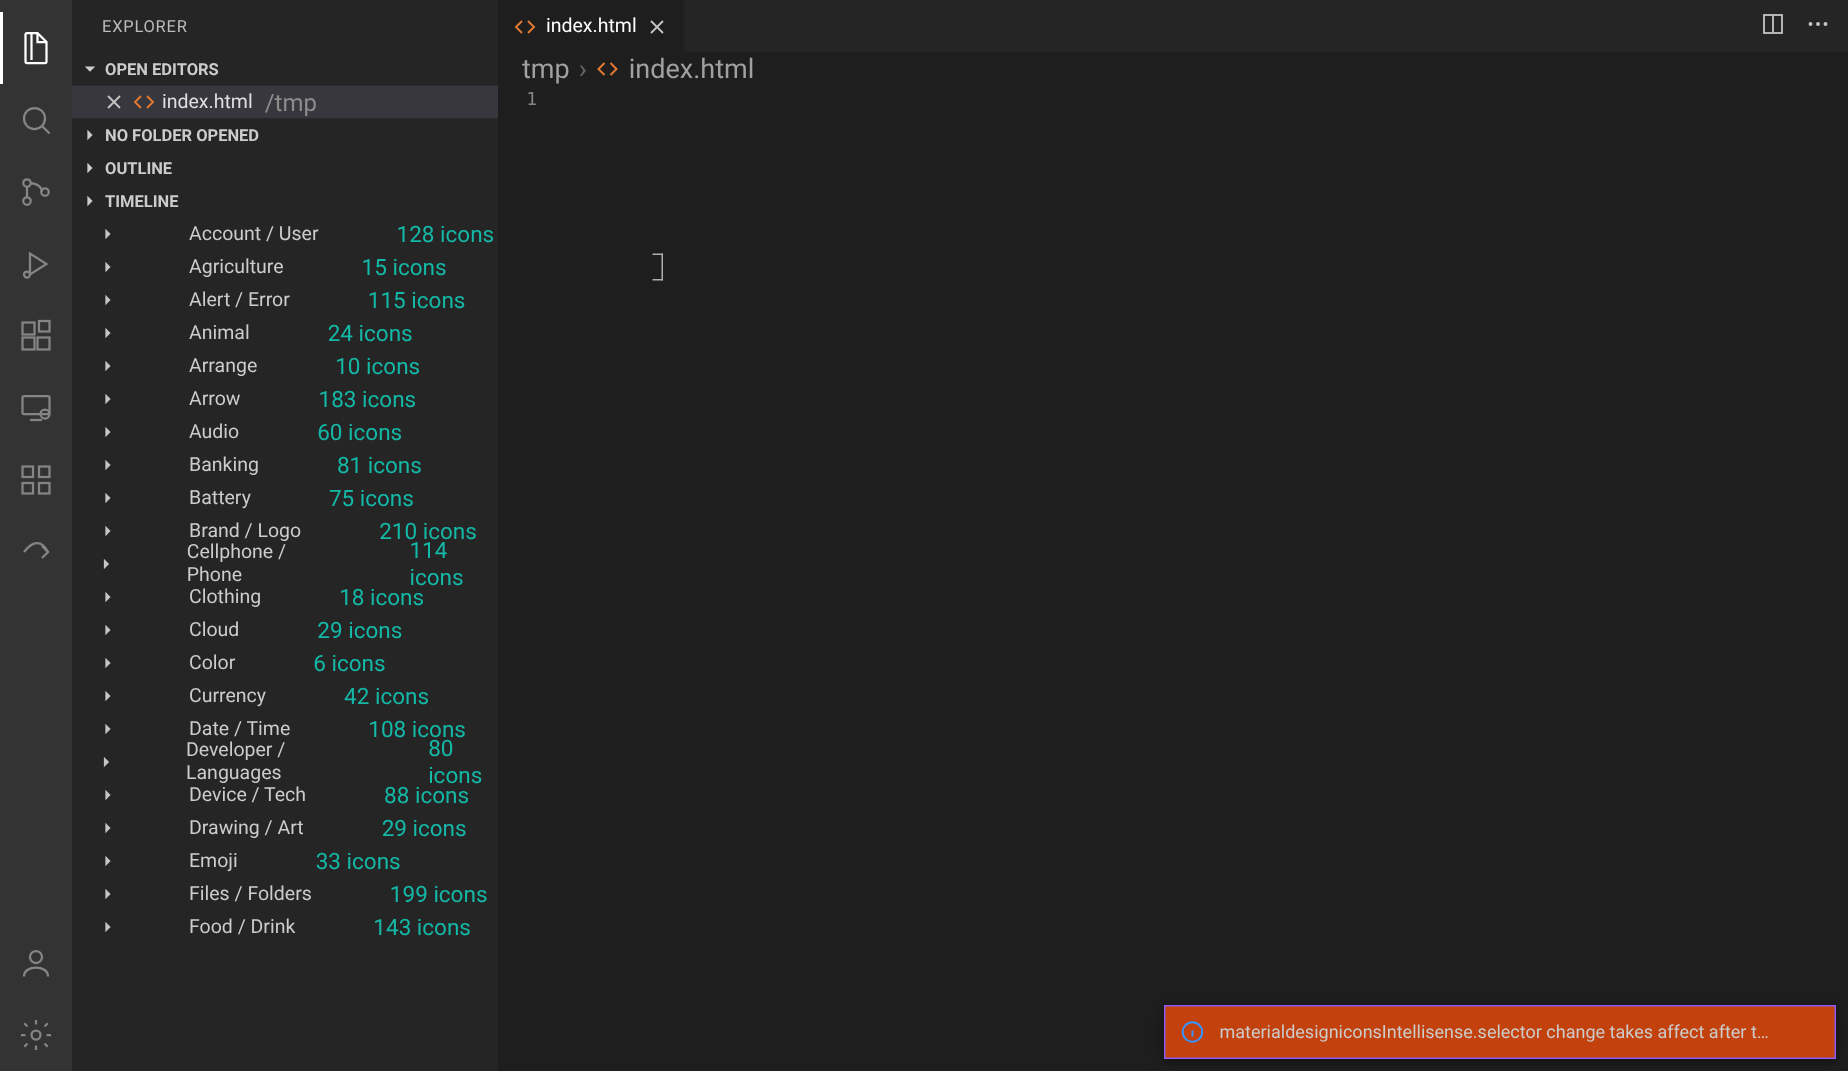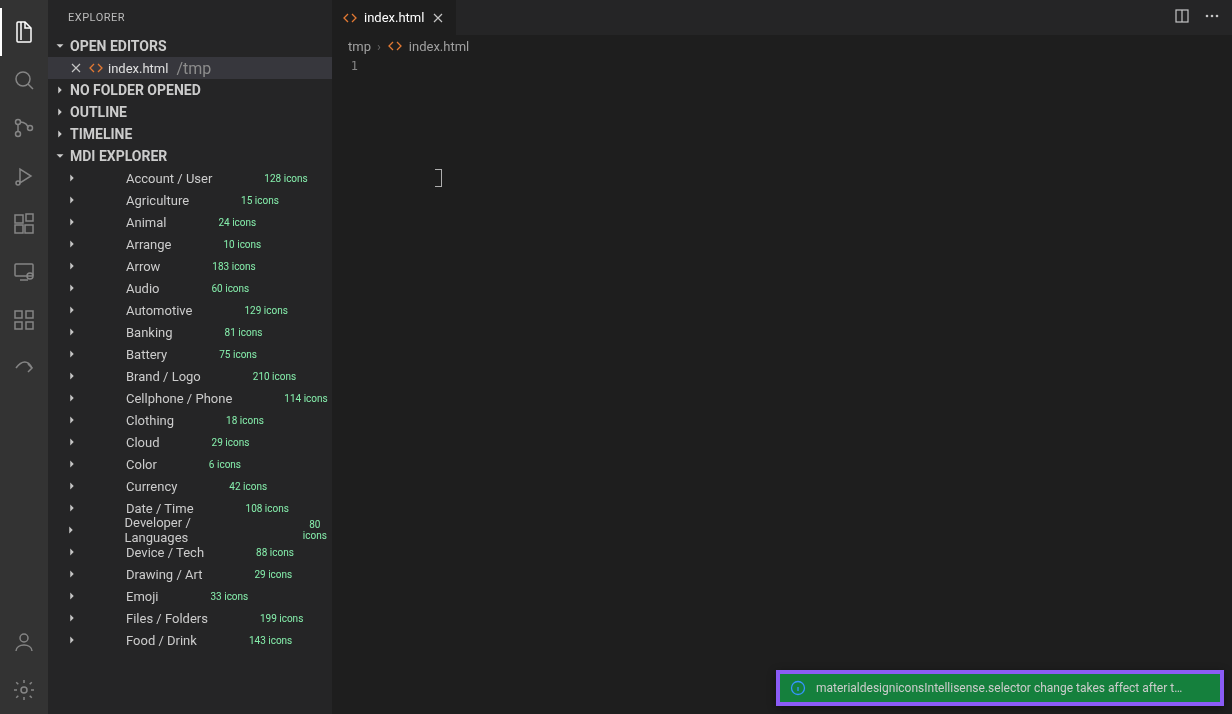--- a/index.html
+++ b/index.html
@@ -40,21 +40,21 @@
     }
     .sidebar-title {
       height: 35px; padding: 0 20px;
       display: flex; align-items: center;
       font-size: 11px; letter-spacing: 0.5px;
       color: #bbbbbb;
     }
     .section-header {
       height: 22px; padding-left: 4px;
       display: flex; align-items: center; gap: 2px;
-      font-size: 14px; font-weight: 700; color: #cccccc;
+      font-size: 11px; font-weight: 700; color: #cccccc;
       background: #252526; cursor: pointer;
     }
     .section-header .tw { width: 16px; display:flex; align-items:center; justify-content:center; }
     .section-header.collapsed .tw svg { transform: rotate(-90deg); }
     .sidebar .open-editor-row {
       height: 22px; padding-left: 20px;
       display: flex; align-items: center; gap: 4px;
       background: #37373d; font-size: 13px;
     }
     .open-editor-row .close { width: 16px; height:16px; display:flex; align-items:center; justify-content:center; color:#c5c5c5; }
@@ -64,53 +64,53 @@
 
     .mdi-list { flex:1; overflow-y:auto; }
     .mdi-row {
       height: 22px; padding-left: 16px;
       display: flex; align-items: center;
       font-size: 13px; color: #cccccc; cursor: pointer; gap: 46px;
     }
     .mdi-row .tw { width: 16px; display:flex; align-items:center; justify-content:center; color:#c5c5c5; }
     .mdi-row .tw svg { transform: rotate(-90deg); }
     .mdi-row .name { color: #cccccc; }
-    .mdi-row .count { margin-left: 6px; color: #86efac; font-size: 10px; text-align: center; }
+    .mdi-row .count { margin-left: 6px; color: #14b8a6; font-size: 15px; }
 
     
     .main { flex:1; height:100%; background:#1e1e1e; display:flex; flex-direction:column; position:relative; }
     .tabs { height: 35px; background:#252526; display:flex; align-items:stretch; }
     .tab {
       display:flex; align-items:center; gap:6px;
       padding: 0 10px; background:#1e1e1e; color:#ffffff;
       border-right:1px solid #252526; font-size:13px;
     }
     .tab .fileicon { color:#e37933; display:flex; }
     .tab .close { color:#c5c5c5; display:flex; }
     .tabs .actions { margin-left:auto; display:flex; align-items:center; gap:14px; padding-right:12px; color:#c5c5c5; }
 
-    .breadcrumb { height:22px; background:#1e1e1e; display:flex; align-items:center; gap:6px; padding-left:16px; font-size:13px; color:#a0a0a0; }
+    .breadcrumb { height:22px; background:#1e1e1e; display:flex; align-items:center; gap:6px; padding-left:16px; font-size:18px; color:#a0a0a0; }
     .breadcrumb .sep { color:#666; }
     .breadcrumb .fileicon { color:#e37933; display:flex; }
 
     .editor { flex:1; display:flex; position:relative; }
     .gutter { width:40px; padding-top:2px; text-align:right; padding-right:14px; color:#858585; font-family: Menlo, Consolas, monospace; font-size:12px; }
     .code { flex:1; position:relative; }
     .cursor-ibeam { position:absolute; width:1px; height:18px; left:66px; top:112px; color:#aeaeae; }
     .cursor-ibeam::before, .cursor-ibeam::after { content:""; position:absolute; left:-3px; width:7px; height:1px; background:#aeaeae; }
     .cursor-ibeam::before { top:0; } .cursor-ibeam::after { bottom:0; }
     .cursor-ibeam span { position:absolute; left:3px; top:0; bottom:0; width:1px; background:#aeaeae; }
 
     .minimap { position:absolute; right:0; top:0; bottom:0; width:14px; background:#1e1e1e; }
 
     
     .toast {
       position:absolute; right:8px; bottom:8px;
       width:448px; height:36px;
-      background:#15803d; border:4px solid #8b5cf6;
+      background:#c2410c; border:1px solid #8b5cf6;
       display:flex; align-items:center; gap:10px; padding:0 10px;
       font-size:12px; color:#cccccc;
       box-shadow: 0 2px 8px rgba(0,0,0,.4);
     }
     .toast .info-icon { color:#3794ff; display:flex; }
     .toast .msg { overflow:hidden; text-overflow:ellipsis; white-space:nowrap; flex:1; }
 
     .chev svg, .tw svg { width:14px; height:14px; }
     .icon16 svg { width:16px; height:16px; }
   </style>
@@ -233,28 +233,20 @@
     <span>OUTLINE</span>
   </div>
   <div class="section-header collapsed">
     <span class="tw">
         <svg viewBox="0 0 16 16" fill="currentColor">
           <path d="M4 6l4 4 4-4z"></path>
         </svg>
       </span>
     <span>TIMELINE</span>
   </div>
-  <div class="section-header">
-    <span class="tw">
-        <svg viewBox="0 0 16 16" fill="currentColor">
-          <path d="M4 6l4 4 4-4z"></path>
-        </svg>
-      </span>
-    <span>MDI EXPLORER</span>
-  </div>
 
   <div class="mdi-list" id="mdi-list">
       <div class="mdi-row">
         <span class="tw">
           <svg viewBox="0 0 16 16" fill="currentColor">
             <path d="M4 6l4 4 4-4z"></path>
           </svg>
         </span>
         <span class="name">Account / User</span>
         <span class="count">128 icons</span>
@@ -267,20 +259,29 @@
         </span>
         <span class="name">Agriculture</span>
         <span class="count">15 icons</span>
       </div>
       <div class="mdi-row">
         <span class="tw">
           <svg viewBox="0 0 16 16" fill="currentColor">
             <path d="M4 6l4 4 4-4z"></path>
           </svg>
         </span>
+        <span class="name">Alert / Error</span>
+        <span class="count">115 icons</span>
+      </div>
+      <div class="mdi-row">
+        <span class="tw">
+          <svg viewBox="0 0 16 16" fill="currentColor">
+            <path d="M4 6l4 4 4-4z"></path>
+          </svg>
+        </span>
         <span class="name">Animal</span>
         <span class="count">24 icons</span>
       </div>
       <div class="mdi-row">
         <span class="tw">
           <svg viewBox="0 0 16 16" fill="currentColor">
             <path d="M4 6l4 4 4-4z"></path>
           </svg>
         </span>
         <span class="name">Arrange</span>
@@ -296,29 +297,20 @@
         <span class="count">183 icons</span>
       </div>
       <div class="mdi-row">
         <span class="tw">
           <svg viewBox="0 0 16 16" fill="currentColor">
             <path d="M4 6l4 4 4-4z"></path>
           </svg>
         </span>
         <span class="name">Audio</span>
         <span class="count">60 icons</span>
-      </div>
-      <div class="mdi-row">
-        <span class="tw">
-          <svg viewBox="0 0 16 16" fill="currentColor">
-            <path d="M4 6l4 4 4-4z"></path>
-          </svg>
-        </span>
-        <span class="name">Automotive</span>
-        <span class="count">129 icons</span>
       </div>
       <div class="mdi-row">
         <span class="tw">
           <svg viewBox="0 0 16 16" fill="currentColor">
             <path d="M4 6l4 4 4-4z"></path>
           </svg>
         </span>
         <span class="name">Banking</span>
         <span class="count">81 icons</span>
       </div>

